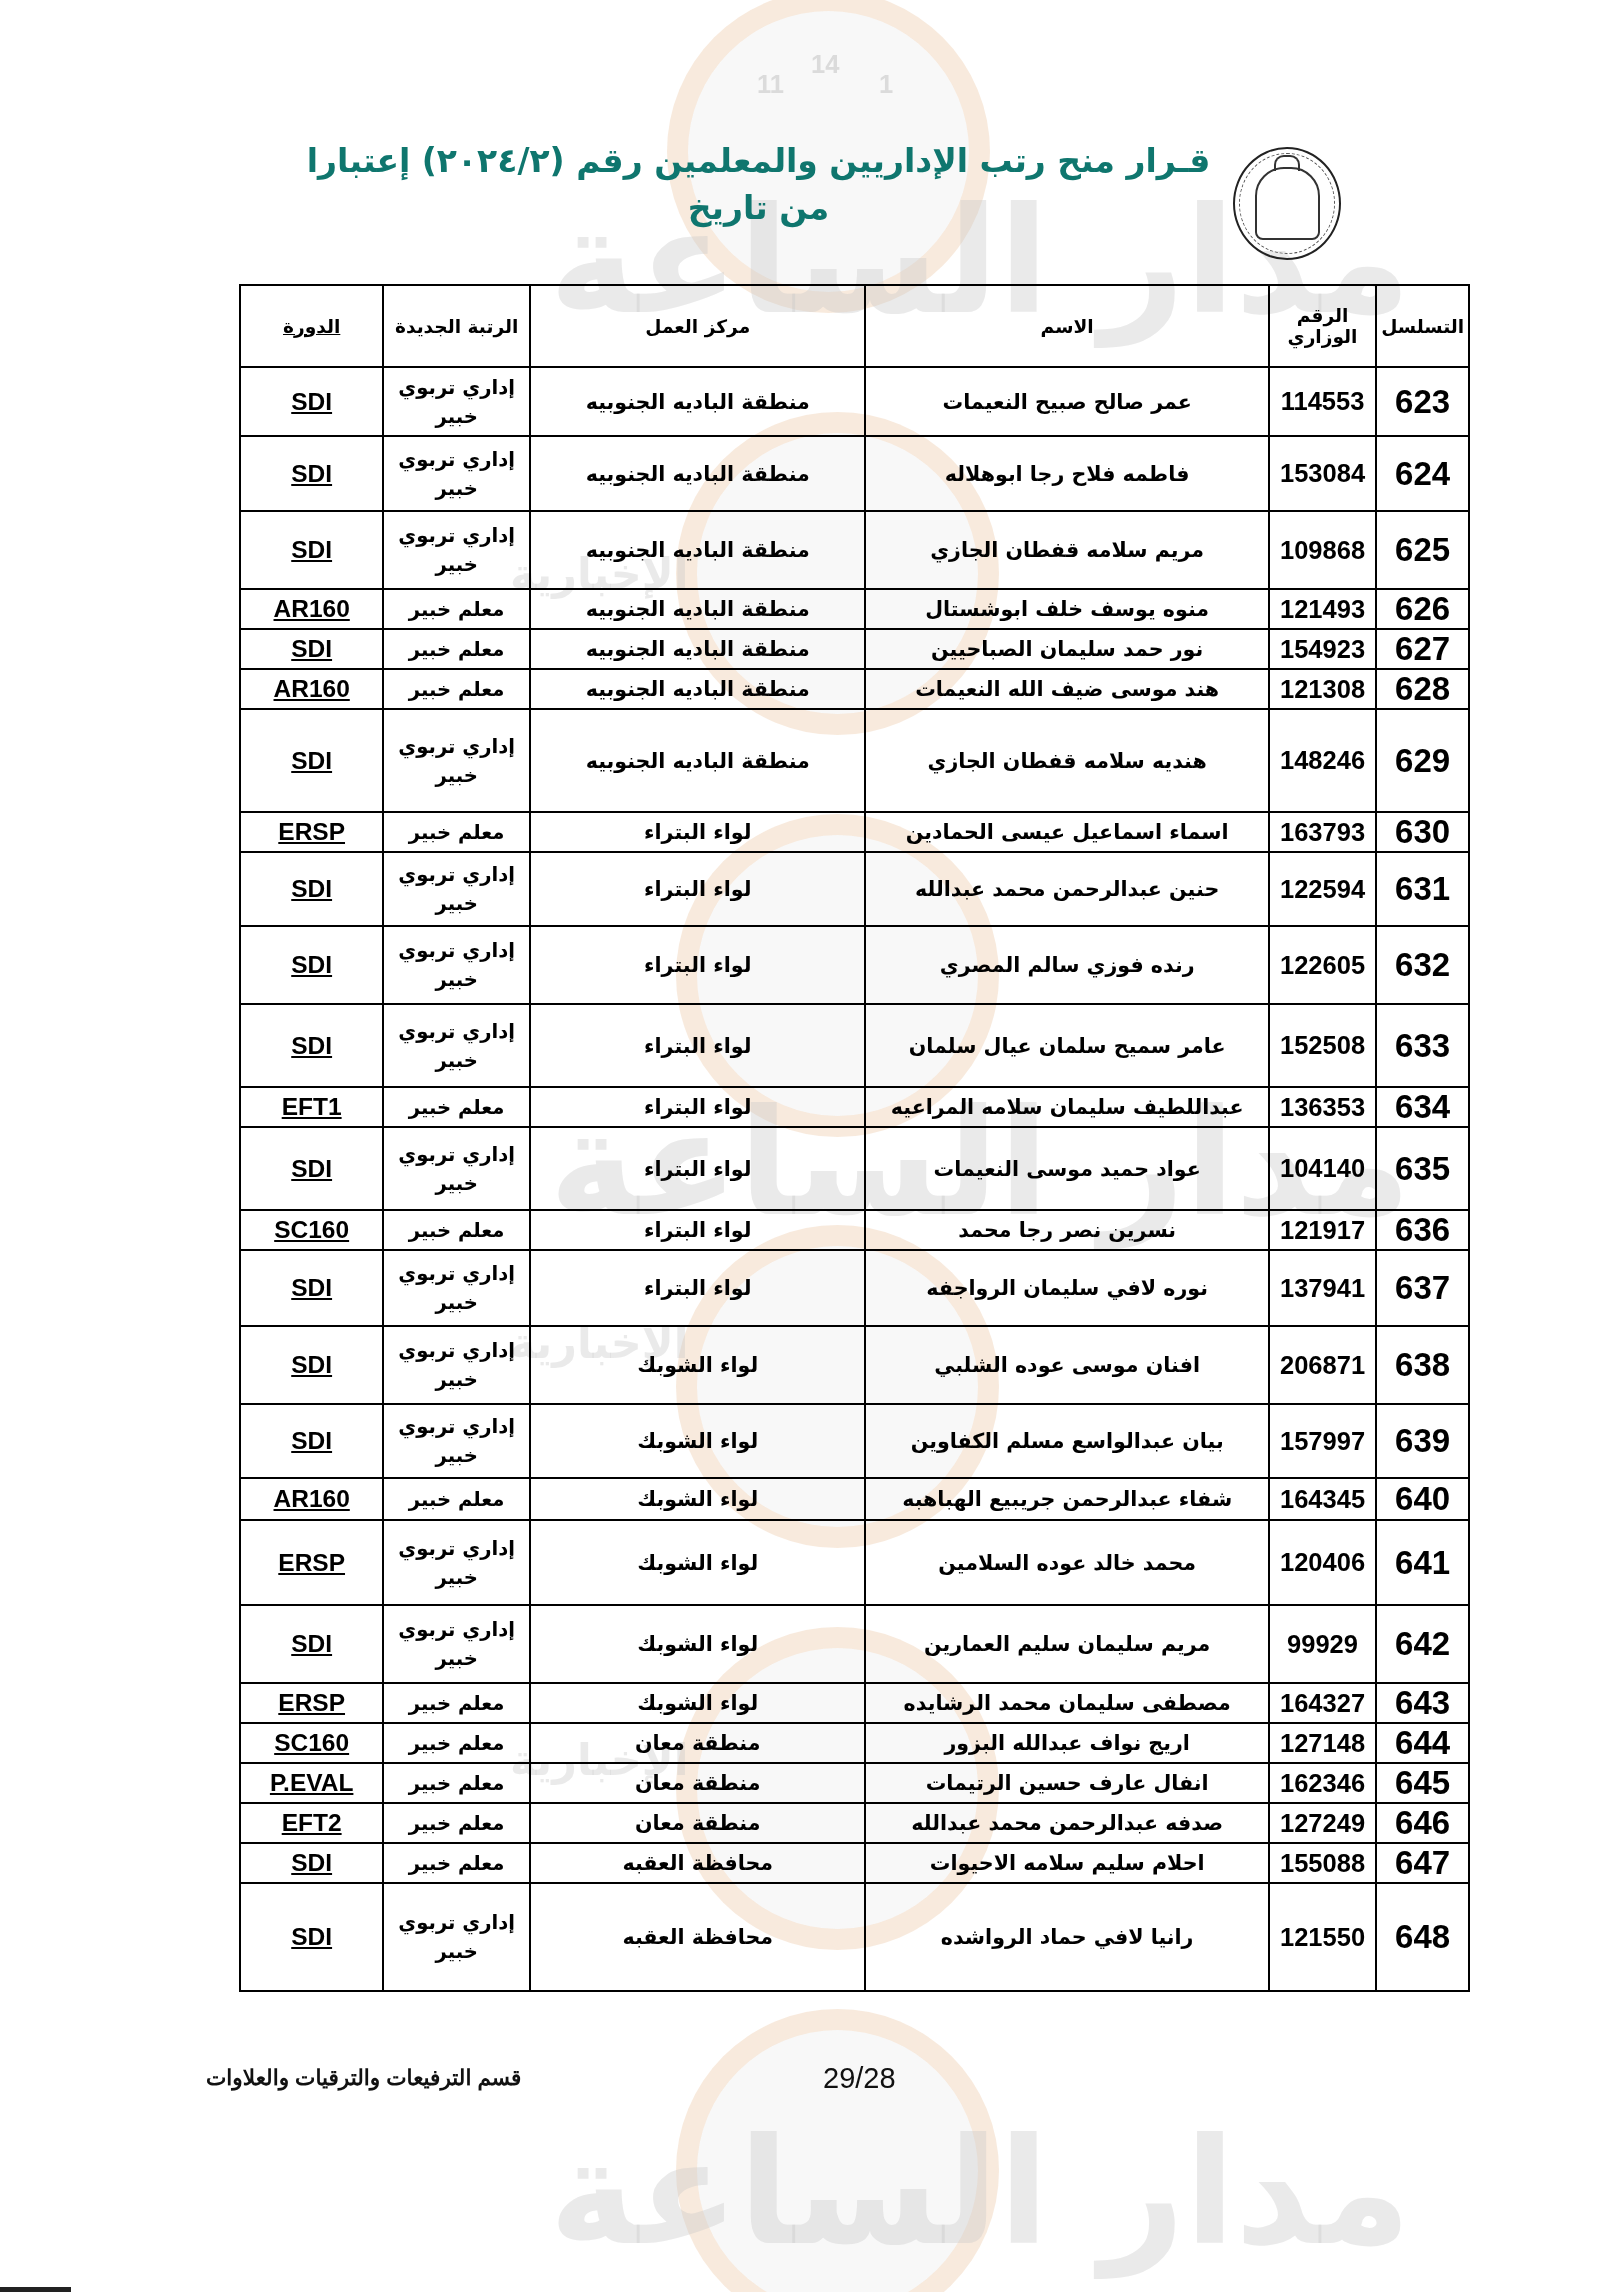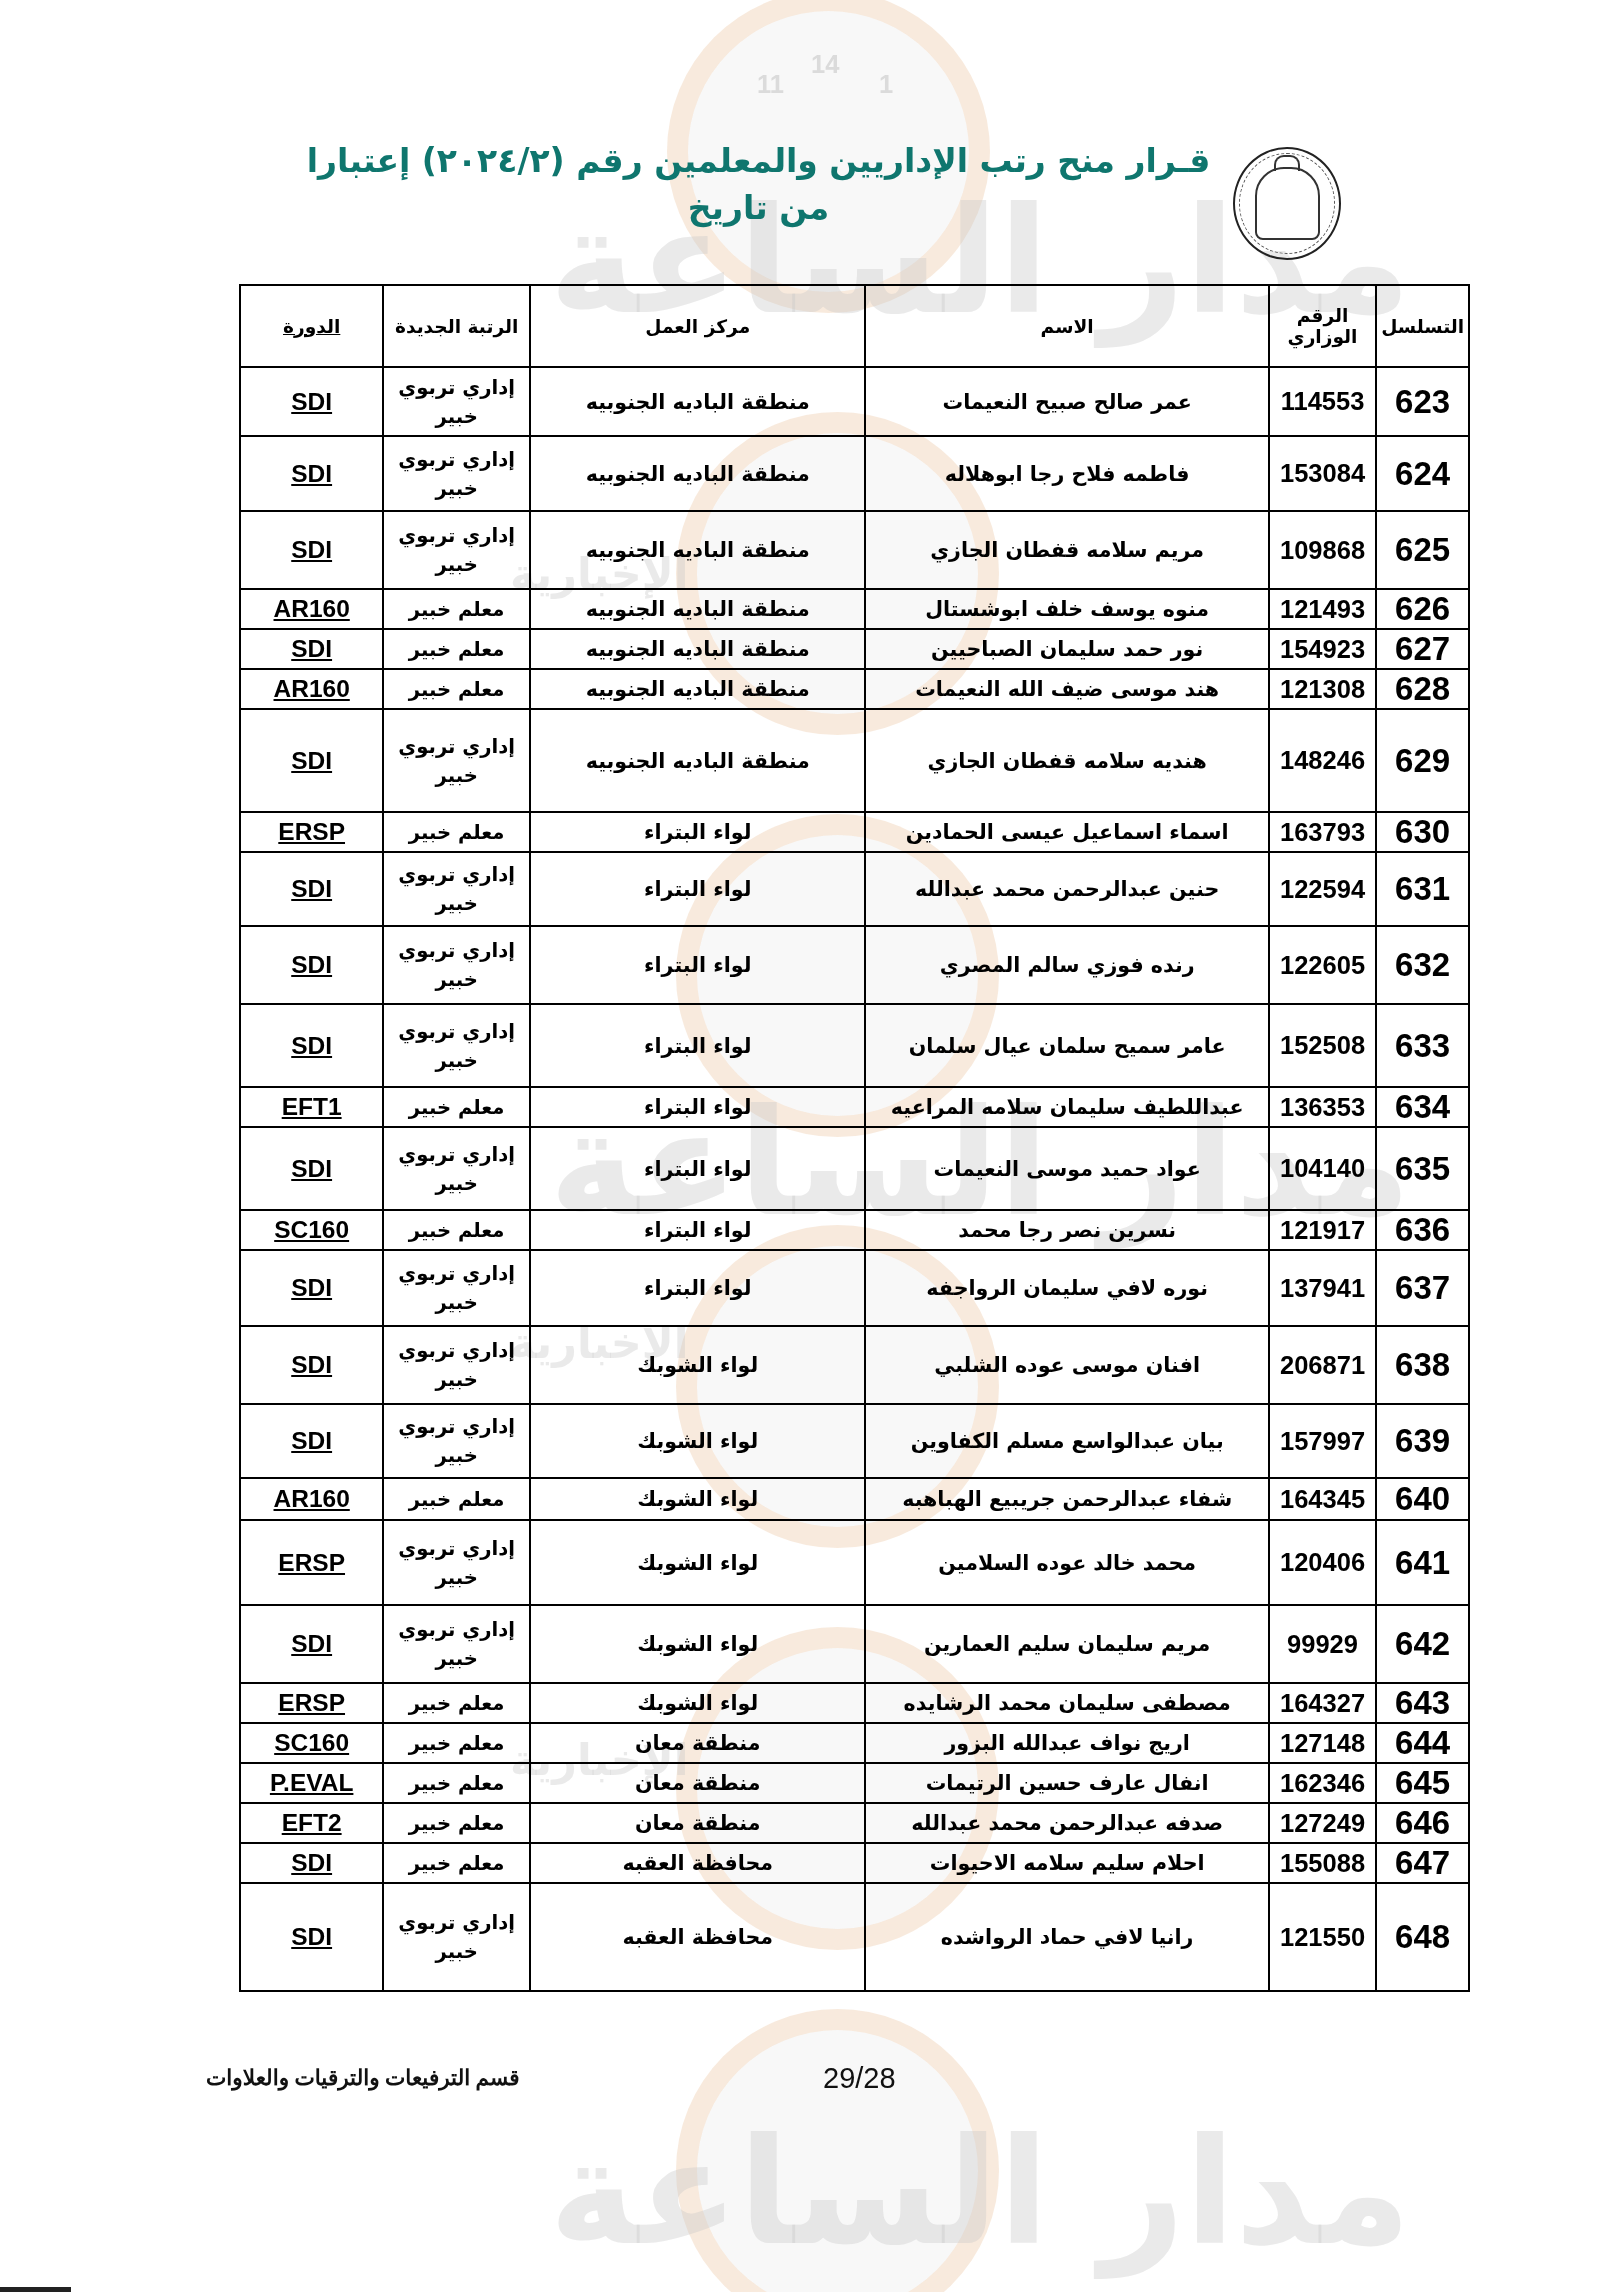--- a/index.html
+++ b/index.html
@@ -35,21 +35,21 @@
     border:2.5px solid #000; text-align:center; vertical-align:middle; padding:0 3.9px; color:#000;
   }
   table.grid th { font-family:"DejaVu Sans", sans-serif; font-weight:bold; font-size:18.6px; height:80px; }
   .c-seq { width:57px; font-weight:bold; font-size:33px; }
   .c-id { width:98px; font-weight:bold; font-size:25.5px; }
   .c-name { width:402px; font-family:"DejaVu Sans", sans-serif; font-weight:bold; font-size:20.6px;border-radius:9px; }
   .c-work { width:333px; font-family:"DejaVu Sans", sans-serif; font-weight:bold; font-size:20.6px; }
   .c-rank { width:139px; font-family:"DejaVu Sans", sans-serif; font-weight:bold; font-size:19.6px; line-height:29px; }
   .c-course { width:135px; font-weight:bold; font-size:24.5px;text-decoration:underline; }
 
-  .footer-dept { position:absolute; left:206px; top:2065px; font-family:Liberation Serif, serif; font-weight:bold; font-size:21.6px; direction:rtl; }
+  .footer-dept { position:absolute; left:206px; top:2065px; font-family:Liberation Sans, sans-serif; font-weight:bold; font-size:21.6px; direction:rtl; }
   .footer-page { position:absolute; left:823px; top:2062px; font-family:"Liberation Sans", sans-serif; font-weight:normal; font-size:29px; }
   .scan-mark { position:absolute; left:0; top:2287px; width:71px; height:4.9px; background:#222; }
 </style>
 </head>
 <body>
 
 <div class="watermark">
   <div class="wm-clock" style="left:667px; top:-9.8px;">
     <span class="num" style="left:123px; top:39px;">14</span>
     <span class="num" style="left:69px; top:59px;">11</span>

